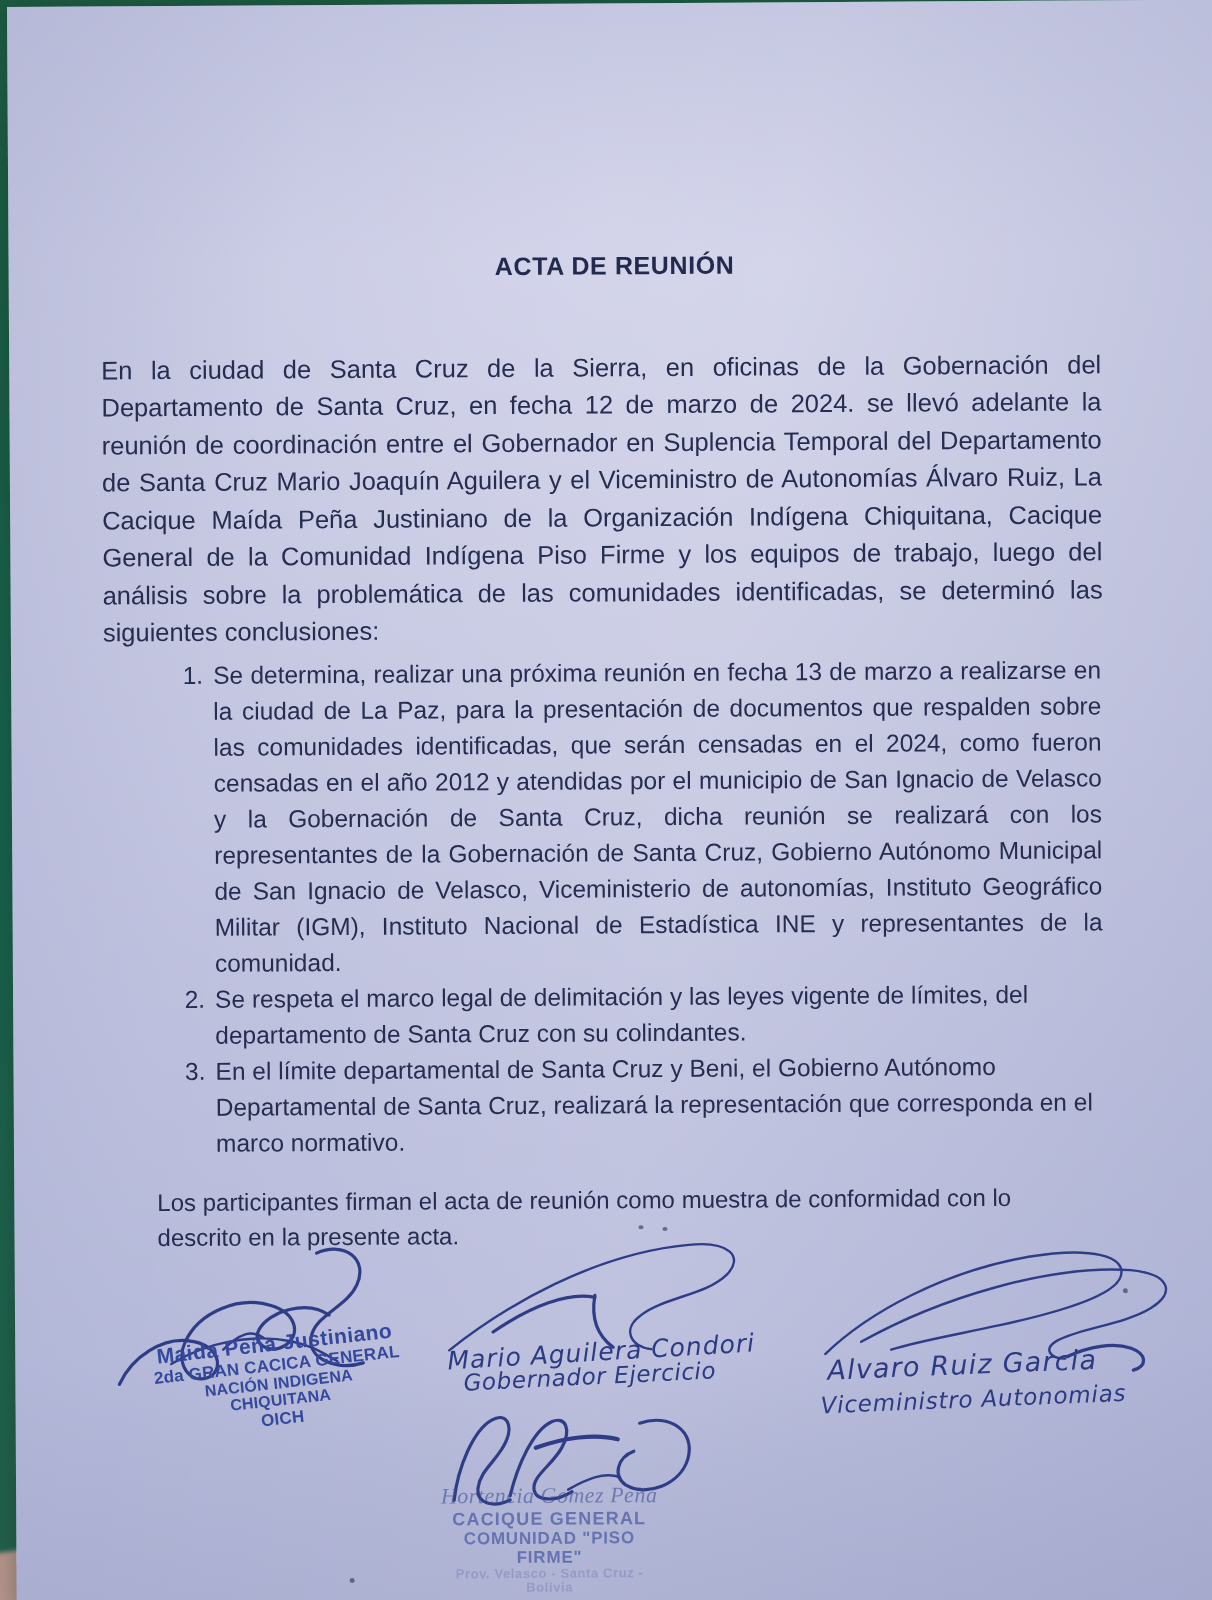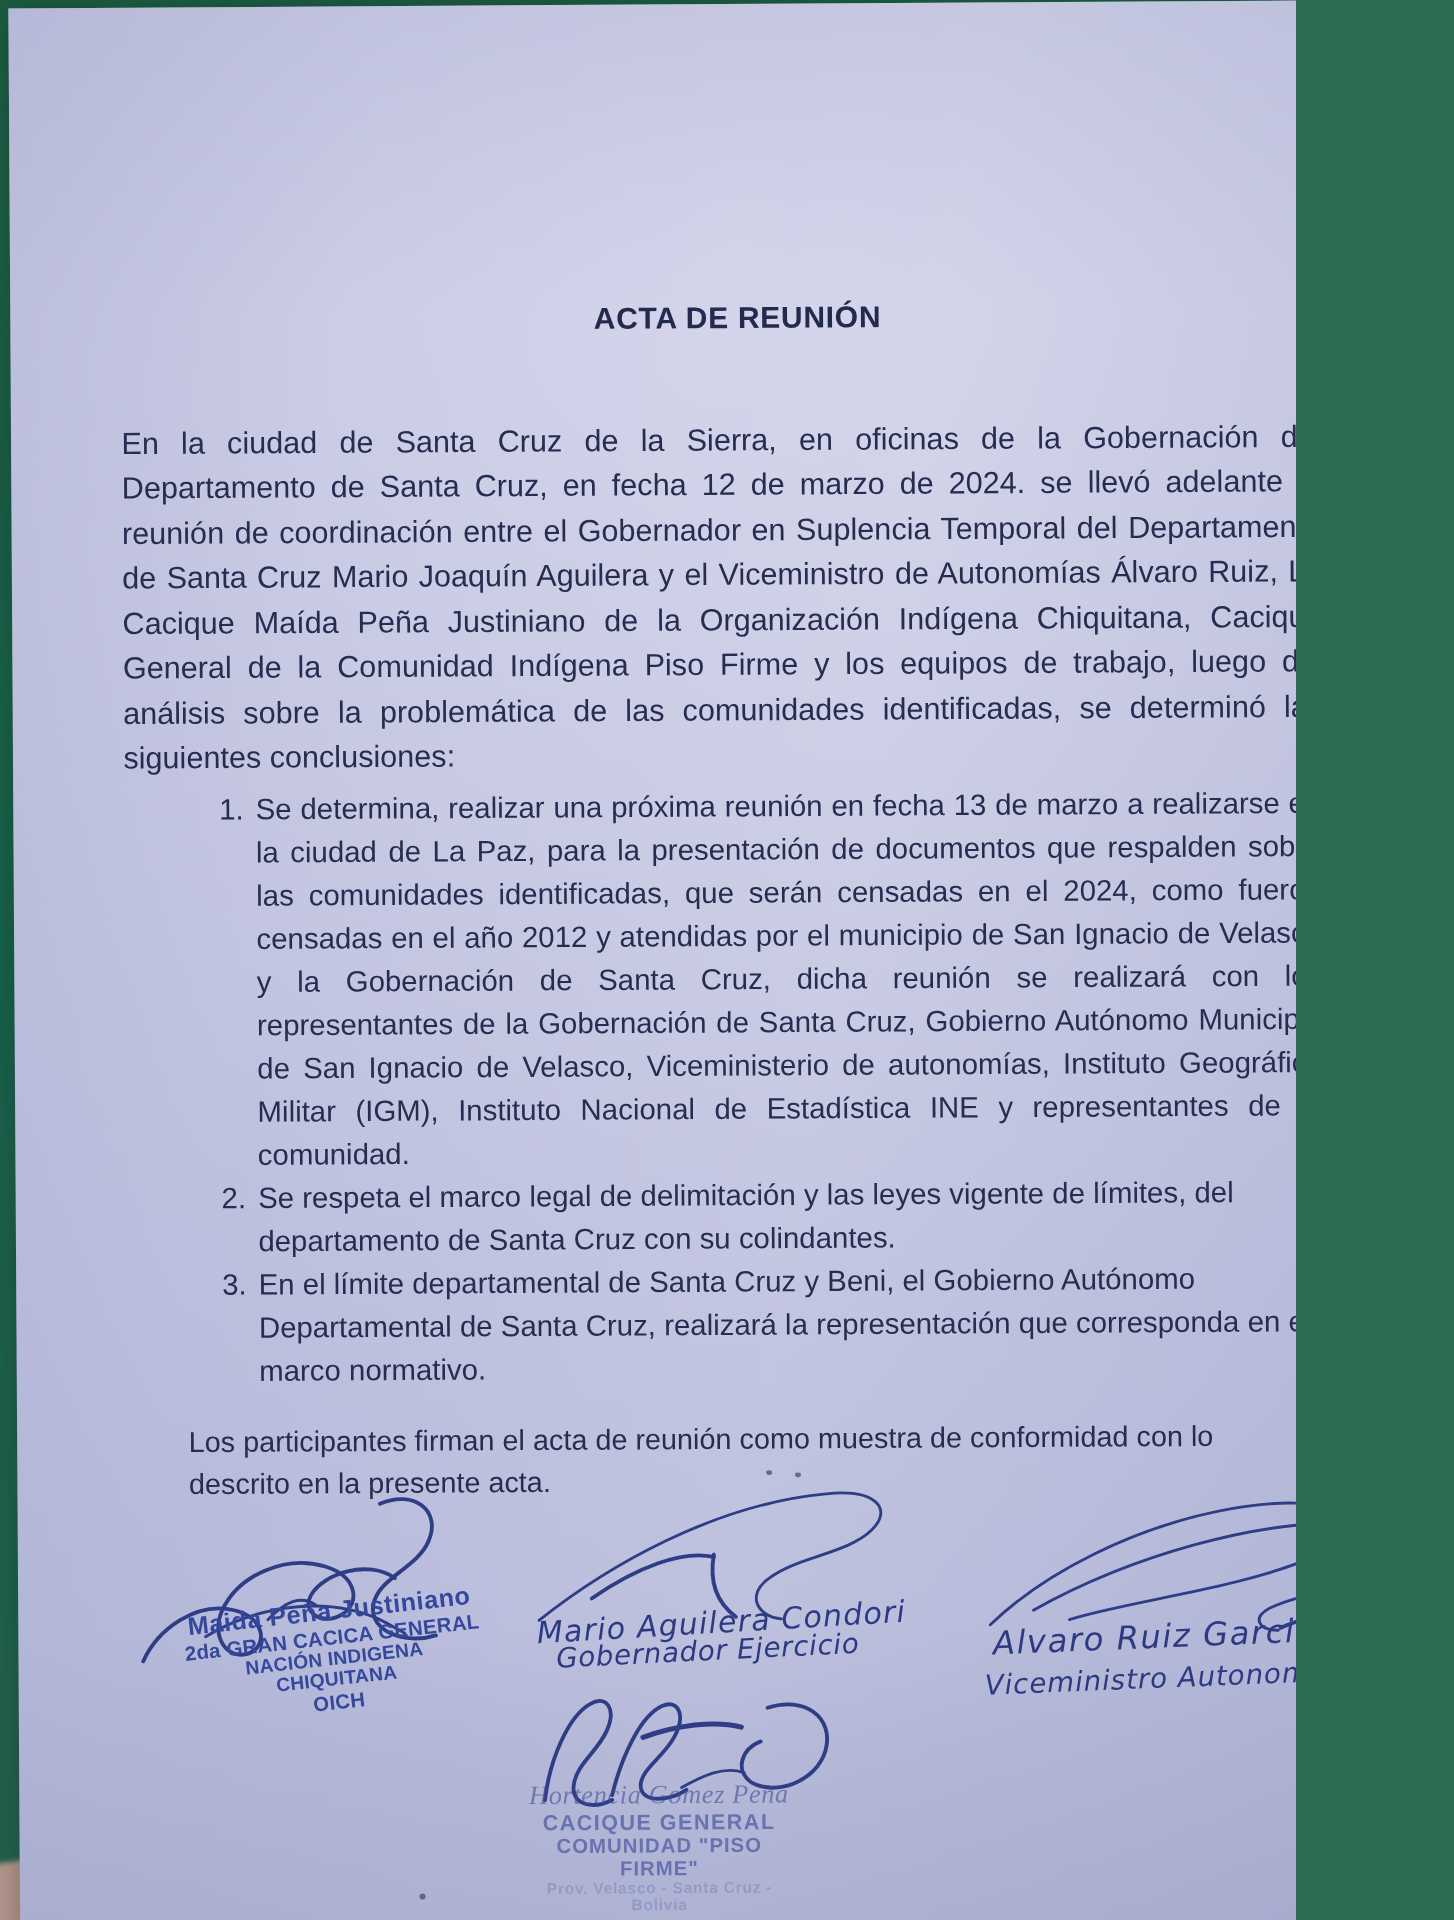--- a/index.html
+++ b/index.html
@@ -10,21 +10,21 @@
   body {
     width: 1212px;
     height: 1600px;
     overflow: hidden;
     font-family: "Liberation Sans", sans-serif;
   }
 
   
   .photo {
     position: relative;
-    width: 1080px;
+    width: 1212px;
     height: 1600px;
     background: linear-gradient(160deg, #1d5c42 0%, #17614a 40%, #2a5f4d 100%);
     overflow: hidden;
     text-decoration: underline;
   }
   .backdrop-pink {
     position: absolute;
     left: -10px;
     bottom: -6px;
     width: 120px;

